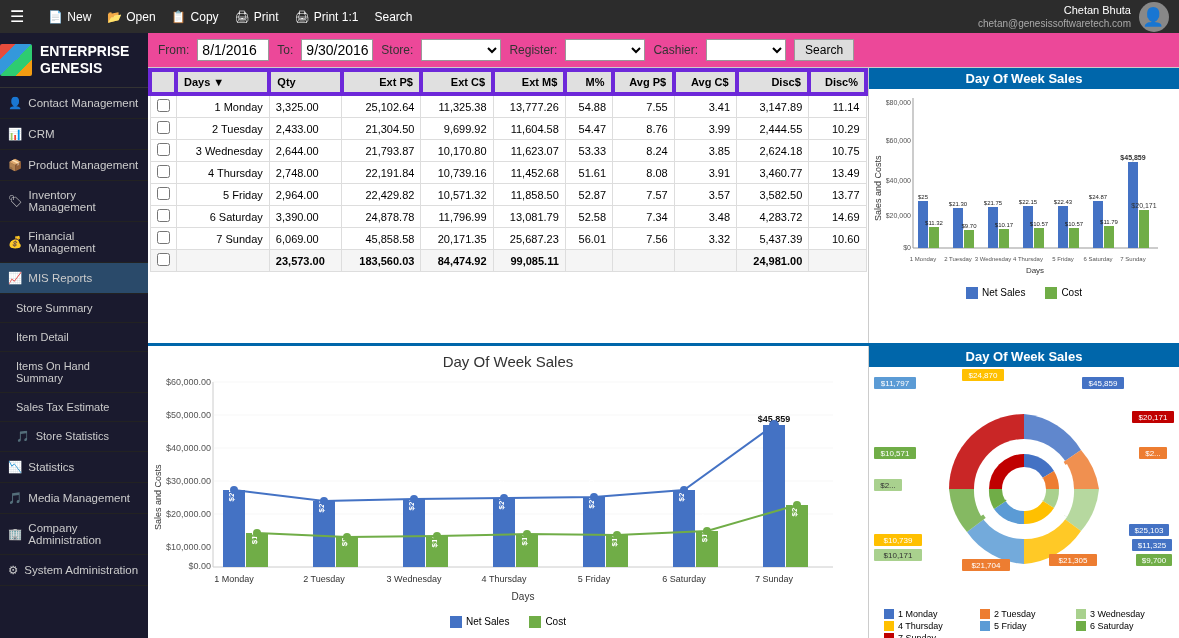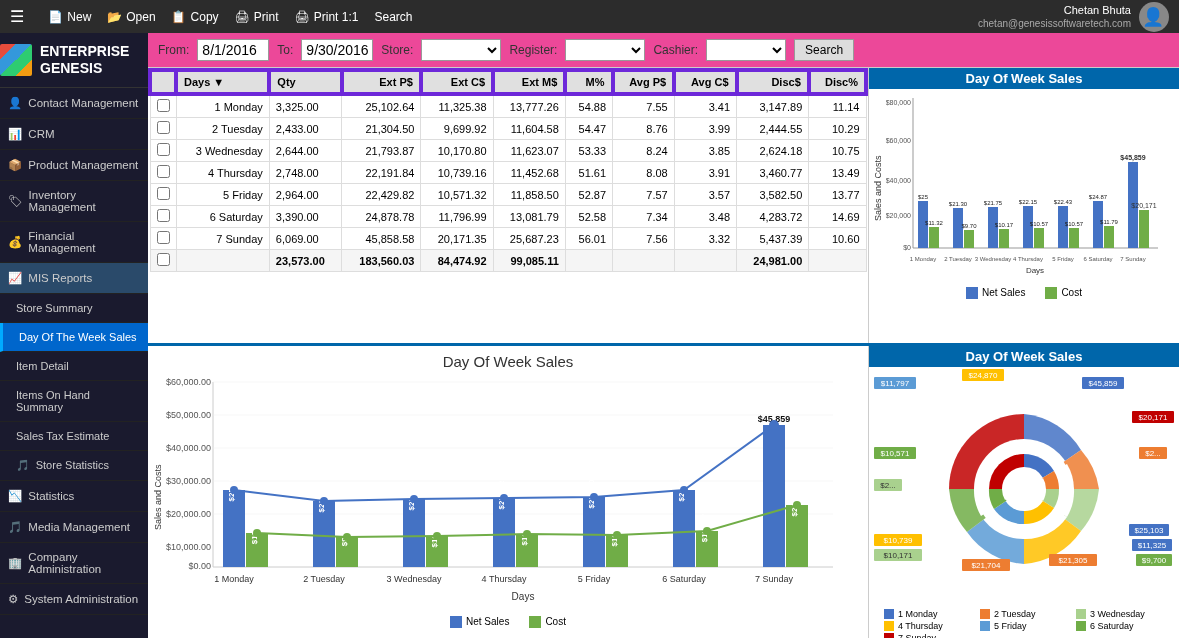--- a/index.html
+++ b/index.html
@@ -212,23 +212,20 @@
     <div class="sidebar-item">
       <span>💰</span>
       <span>Financial Management</span>
     </div>
     <div class="sidebar-item" style="background:#2a4a6a;">
       <span>📈</span>
       <span>MIS Reports</span>
     </div>
     <div class="sidebar-item sub">
       <span>Store Summary</span>
-    </div>
-    <div class="sidebar-item sub active-sub" style="background:#0066cc;color:white;">
-      <span>Day Of The Week Sales</span>
     </div>
     <div class="sidebar-item sub">
       <span>Item Detail</span>
     </div>
     <div class="sidebar-item sub">
       <span>Items On Hand Summary</span>
     </div>
     <div class="sidebar-item sub">
       <span>Sales Tax Estimate</span>
     </div>

